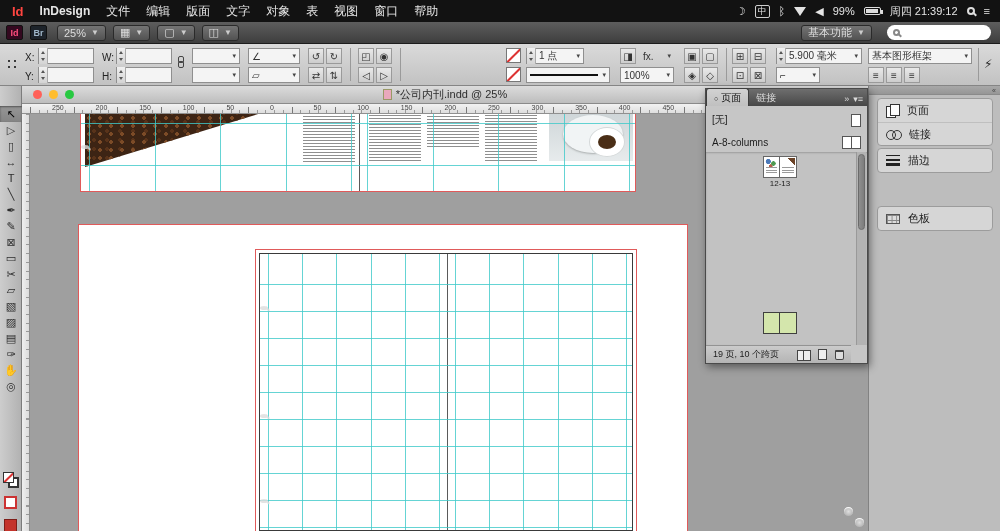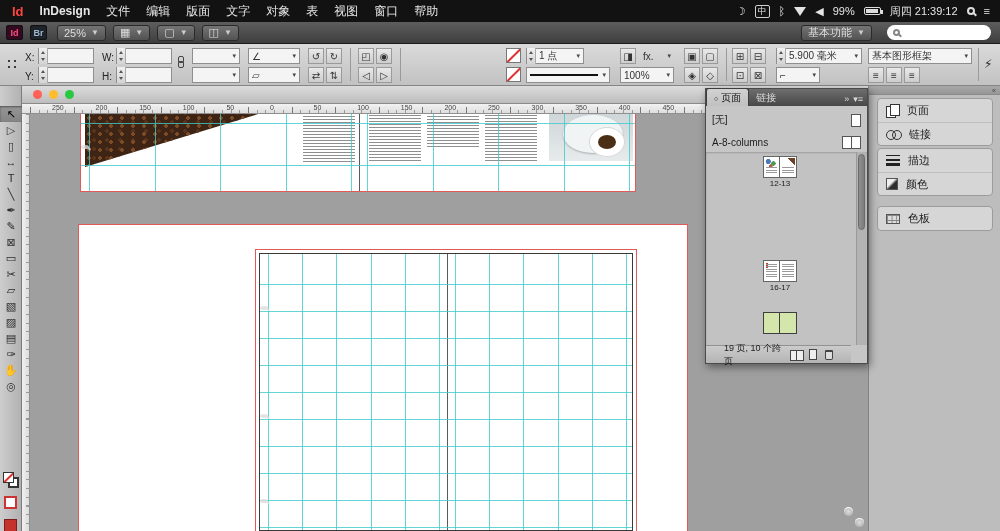--- a/index.html
+++ b/index.html
@@ -111,21 +111,21 @@
   .th+.th{border-left:none}
   .th.v1a::before{content:"";position:absolute;left:1px;top:1px;right:1px;height:10px;background:radial-gradient(circle at 25% 35%,#4a78b8 2.3px,transparent 2.8px),radial-gradient(circle at 65% 55%,#4e9a52 2px,transparent 2.5px),radial-gradient(circle at 45% 80%,#b85c4a 1.5px,transparent 2px)}
   .th.v1b::before{content:"";position:absolute;left:1px;top:1px;right:1px;height:10px;background:linear-gradient(225deg,#6b4226 32%,transparent 33%)}
   .th.lines::after{content:"";position:absolute;left:2px;right:2px;bottom:2px;height:8px;background:repeating-linear-gradient(#9a9a9a 0 1px,transparent 1px 2.5px)}
   .th.full::after{top:3px;height:auto}
   .th.v3::before{content:"";position:absolute;left:2px;top:2px;width:2px;height:5px;background:#c0392b}
   .th.sel{background:var(--selection-green);border-color:#3f3f3f}
   .plabel{font-size:8px;color:#1c1c1c;margin-top:1px}
   .pscroll{position:absolute;right:1px;top:63px;bottom:18px;width:10px;background:#b3b3b3;border-left:1px solid #999}
   .pscroll .thumbbar{position:absolute;left:1px;right:1px;top:2px;height:76px;background:linear-gradient(90deg,#8f8f8f,#7d7d7d);border-radius:5px;border:1px solid #6a6a6a}
-  .pstatus{position:absolute;left:0;right:16px;bottom:0;height:18px;background:linear-gradient(#cbcbcb,#b4b4b4);border-top:1px solid #939393;display:flex;align-items:center;padding:0 18px;font-size:9px;color:#1c1c1c;gap:8px}
+  .pstatus{position:absolute;left:0;right:16px;bottom:0;height:18px;background:linear-gradient(#cbcbcb,#b4b4b4);border-top:1px solid #939393;display:flex;align-items:center;padding:0 7px;font-size:9px;color:#1c1c1c;gap:8px}
   .pstatus .txt{margin-right:auto}
   .sb-page2{width:13px;height:10px;position:relative}
   .sb-page2::before,.sb-page2::after{content:"";position:absolute;top:0;width:6px;height:9px;background:#eee;border:1px solid #444}
   .sb-page2::before{left:0}.sb-page2::after{left:6px}
   .sb-new{width:9px;height:11px;border:1px solid #444;background:#eee}
   .sb-trash{width:9px;height:10px;border:1px solid #444;border-top:2px solid #444;border-radius:1px 1px 2px 2px;background:#ddd}
 
   
   .dock{position:absolute;left:868px;top:86px;width:132px;height:445px;background:#bdbdbd;border-left:1px solid #828282;z-index:8}
   .dock .dhead{height:9px;background:linear-gradient(#a8a8a8,#969696);border-bottom:1px solid #8a8a8a;color:#444;font-size:7px;text-align:right;padding-right:4px;line-height:9px}
@@ -289,20 +289,21 @@
   <span class="cico" style="left:886px;top:23px">≡</span>
   <span class="cico" style="left:904px;top:23px">≡</span>
   <span class="cdiv" style="left:978px"></span>
   <span class="clab" style="left:984px;top:13px;font-size:12px">⚡</span>
 </div>
 
 <div class="titlebar">
   <span class="tl r"></span>
   <span class="tl y"></span>
   <span class="tl g"></span>
+  <span class="doctitle"><span class="doc-ico"></span><span>*公司内刊.indd @ 25%</span></span>
 </div>
 
 <div class="hruler">
     <span class="rlabel" style="left: 30px;">250</span>
     <span class="rlabel" style="left: 73.6px;">200</span>
     <span class="rlabel" style="left: 117.2px;">150</span>
     <span class="rlabel" style="left: 160.8px;">100</span>
     <span class="rlabel" style="left: 204.4px;">50</span>
     <span class="rlabel" style="left: 248px;">0</span>
     <span class="rlabel" style="left: 291.6px;">50</span>
@@ -437,27 +438,20 @@
   <div class="msep"></div>
 
   <div class="plist">
     <div class="pspread" style="top:4px">
       <span class="thumbs">
           <span class="th v1a lines"></span>
           <span class="th v1b lines"></span>
         </span>
       <span class="plabel">12-13</span>
     </div>
-    <div class="pspread" style="top:108px">
-      <span class="thumbs">
-          <span class="th v3 lines full"></span>
-          <span class="th lines full"></span>
-        </span>
-      <span class="plabel">16-17</span>
-    </div>
     <div class="pspread" style="top:160px">
       <span class="thumbs">
           <span class="th sel"></span>
           <span class="th sel"></span>
         </span>
       <span class="plabel"></span>
     </div>
   </div>
   <div class="pscroll">
       <span class="thumbbar"></span>
@@ -481,24 +475,20 @@
     <div class="ditem">
         <span class="ic-links"></span>
         <span>链接</span>
       </div>
   </div>
   <div class="dgroup" style="top:62px">
     <div class="ditem">
         <span class="ic-stroke"></span>
         <span>描边</span>
       </div>
-    <div class="ditem">
-        <span class="ic-color"></span>
-        <span>颜色</span>
-      </div>
   </div>
   <div class="dgroup" style="top:120px">
     <div class="ditem">
         <span class="ic-swatch"></span>
         <span>色板</span>
       </div>
   </div>
 </div>
 
 </body></html>

